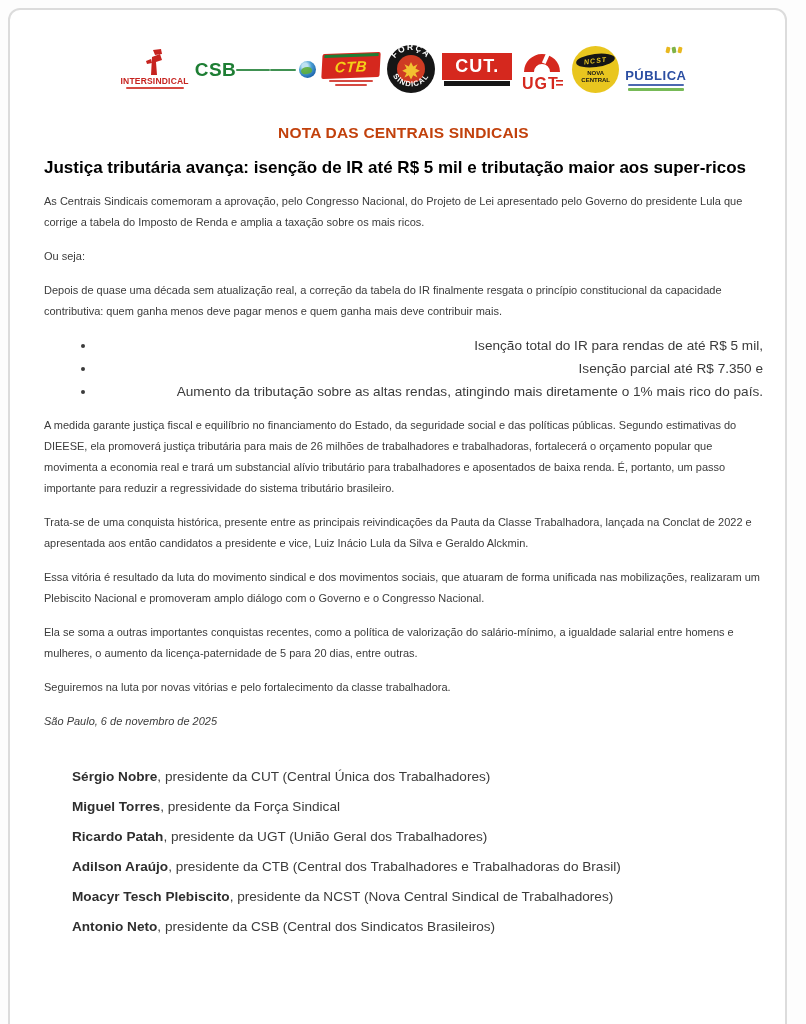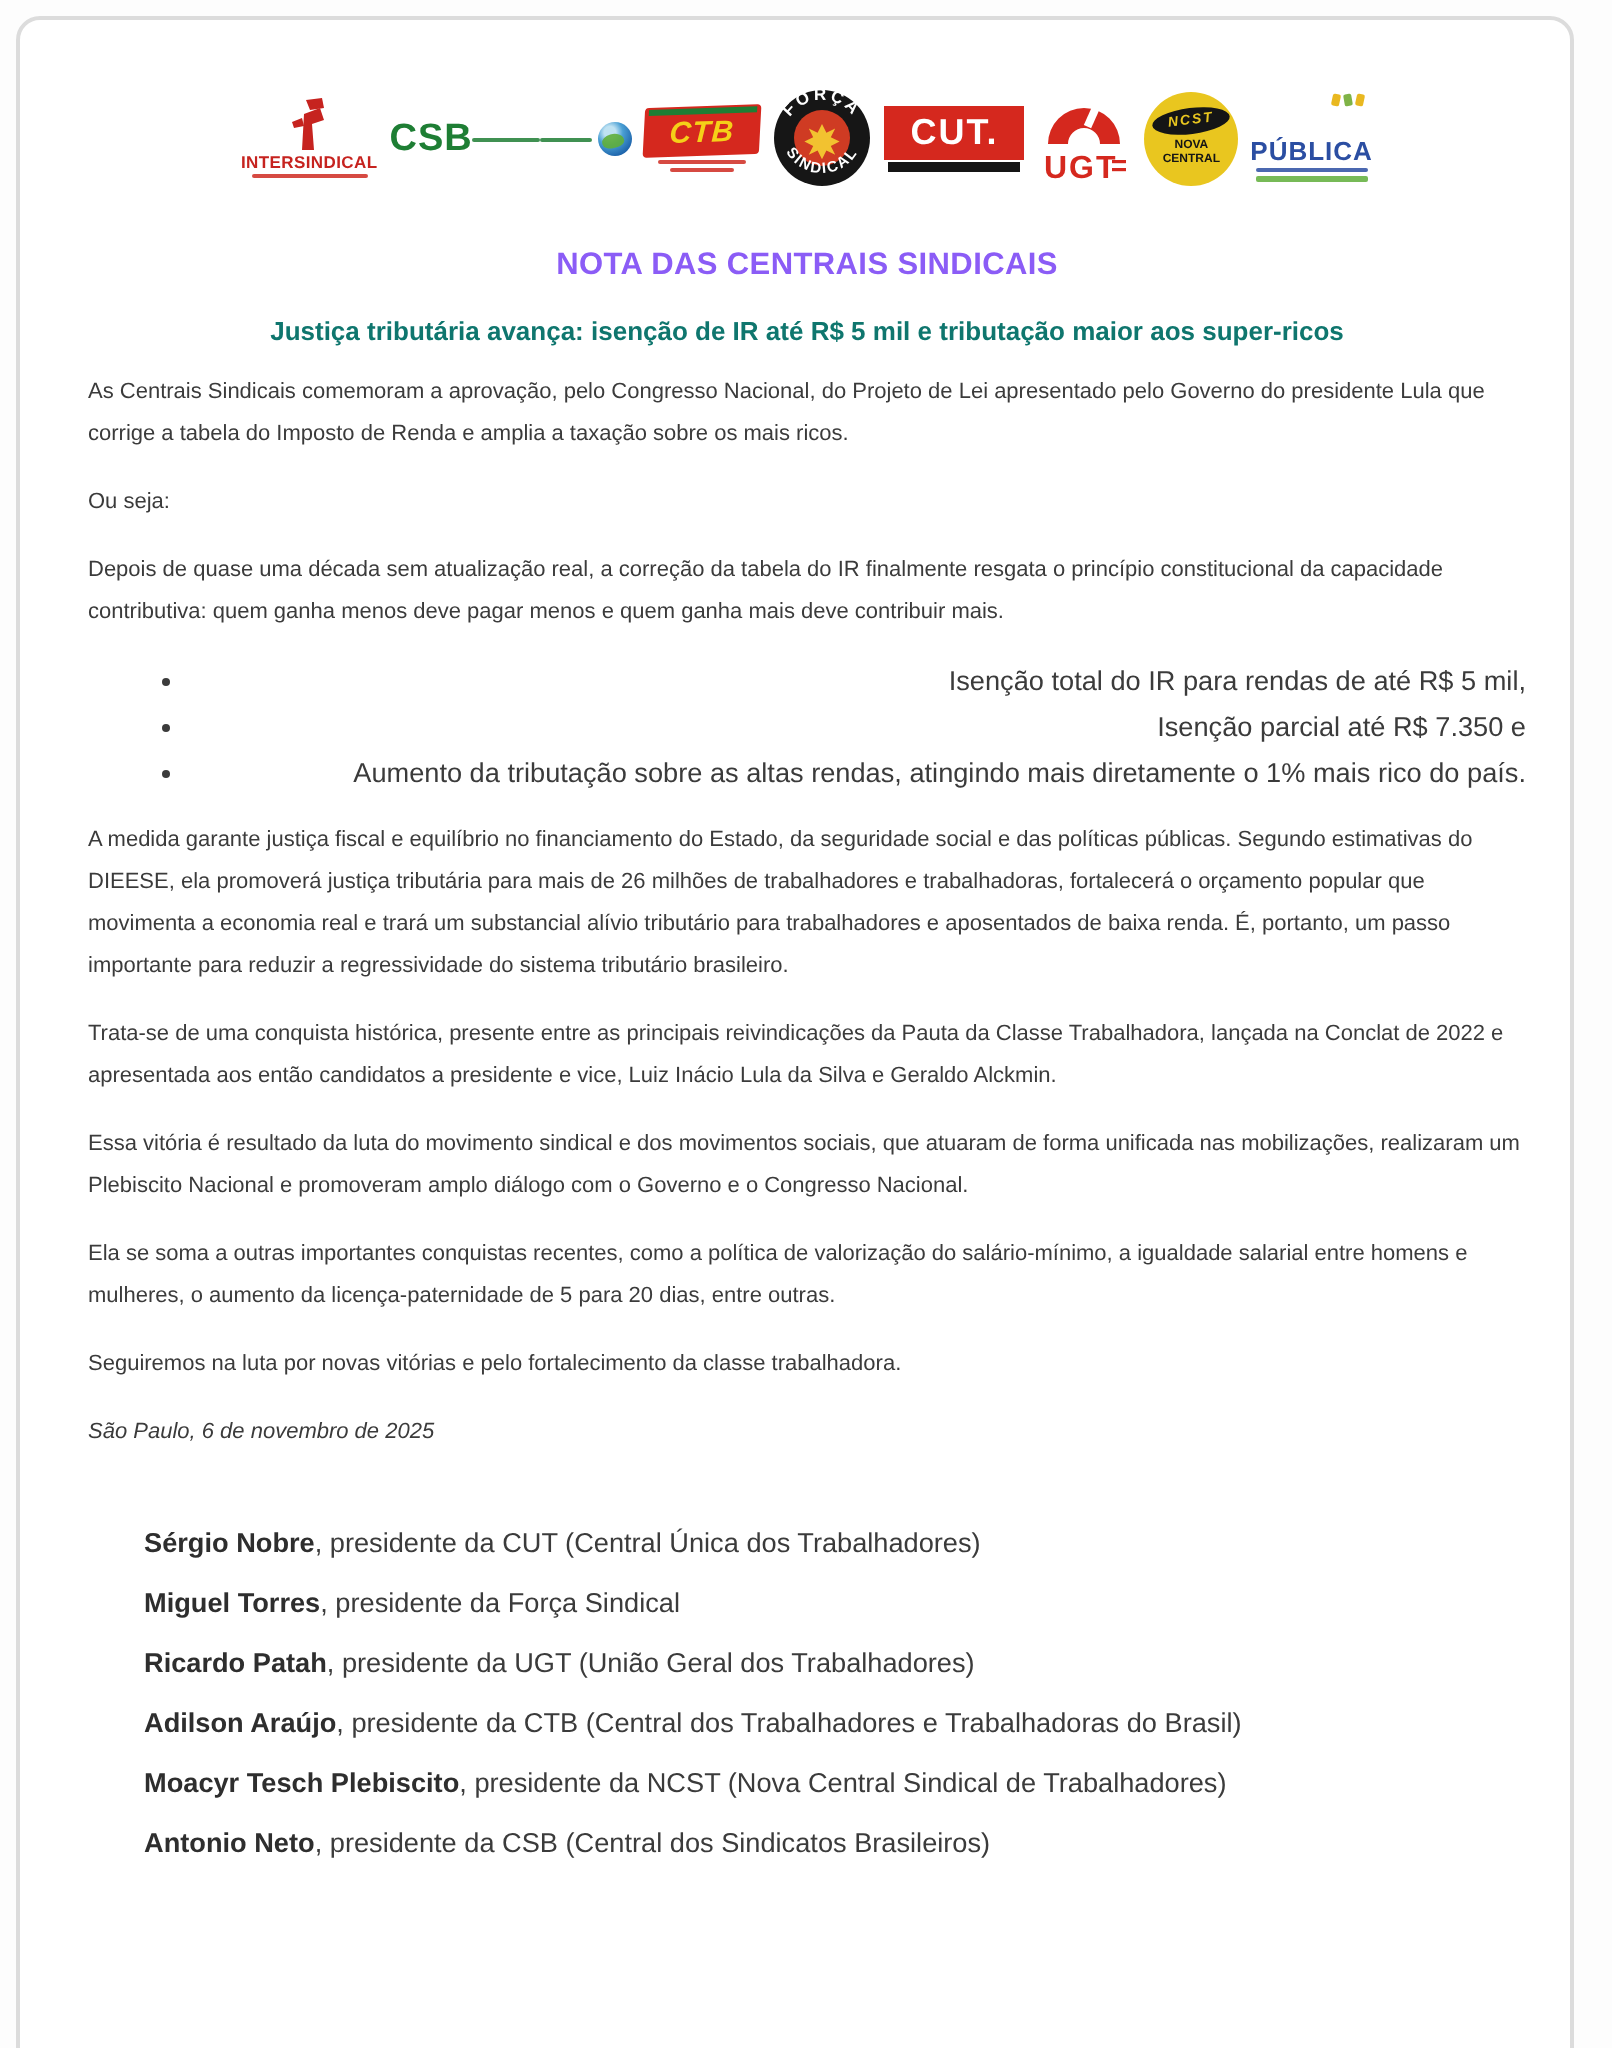--- a/index.html
+++ b/index.html
@@ -50,22 +50,22 @@
   .pub-specks{display:flex;gap:2px;align-self:flex-end;margin-right:4px;}
   .speck{width:4px;height:6px;border-radius:1px;}
   .speck.y{background:#e9b820;transform:rotate(12deg);}
   .speck.g{background:#7fb347;transform:rotate(-10deg);}
   .pub-name{color:#2b4ea2;font-weight:800;font-size:13px;letter-spacing:.5px;margin-top:16px;}
   .logo-publica .micro-line{width:56px;}
   .logo-inter .micro-line{width:58px;}
   .logo-csb .micro-line{width:34px;}
   .logo-ctb .micro-line{width:44px;}
   
-  h1{margin:24px 0 0;text-align:center;font-size:15.5px;font-weight:800;color:#8b5cf6;letter-spacing:.2px;}
-  h2{margin:16px 0 0;text-align:center;font-size:13px;font-weight:800;color:#0f766e;}
+  h1{margin:24px 0 0;text-align:center;font-size:15.5px;font-weight:800;color:#c2410c;letter-spacing:.2px;}
+  h2{margin:16px 0 0;text-align:left;font-size:17px;font-weight:800;color:#000000;}
   .body-text p{margin:13px 0;font-size:11px;line-height:21px;color:#3b3b3b;}
   ul{margin:12px 0;padding-left:52px;}
   li{font-size:13.6px;line-height:21px;margin:2px 0;color:#3b3b3b;text-align:right;}
   .dateline{font-style:italic;}
   .signatures{margin-top:34px;}
   .signatures p{margin:0 0 9px;font-size:13.6px;line-height:21px;}
   .signatures strong{font-weight:800;color:#2e2e2e;margin-left:28px;}
 </style>
 </head>
 <body>

